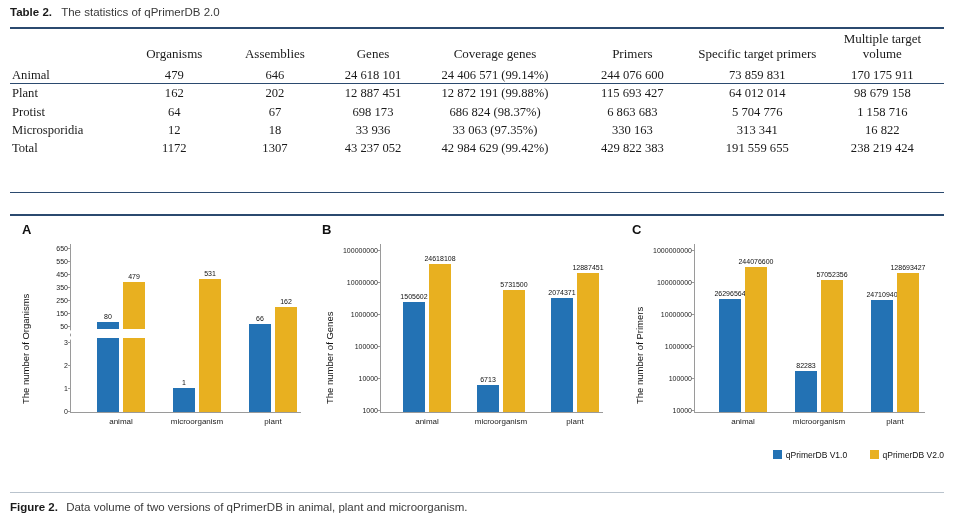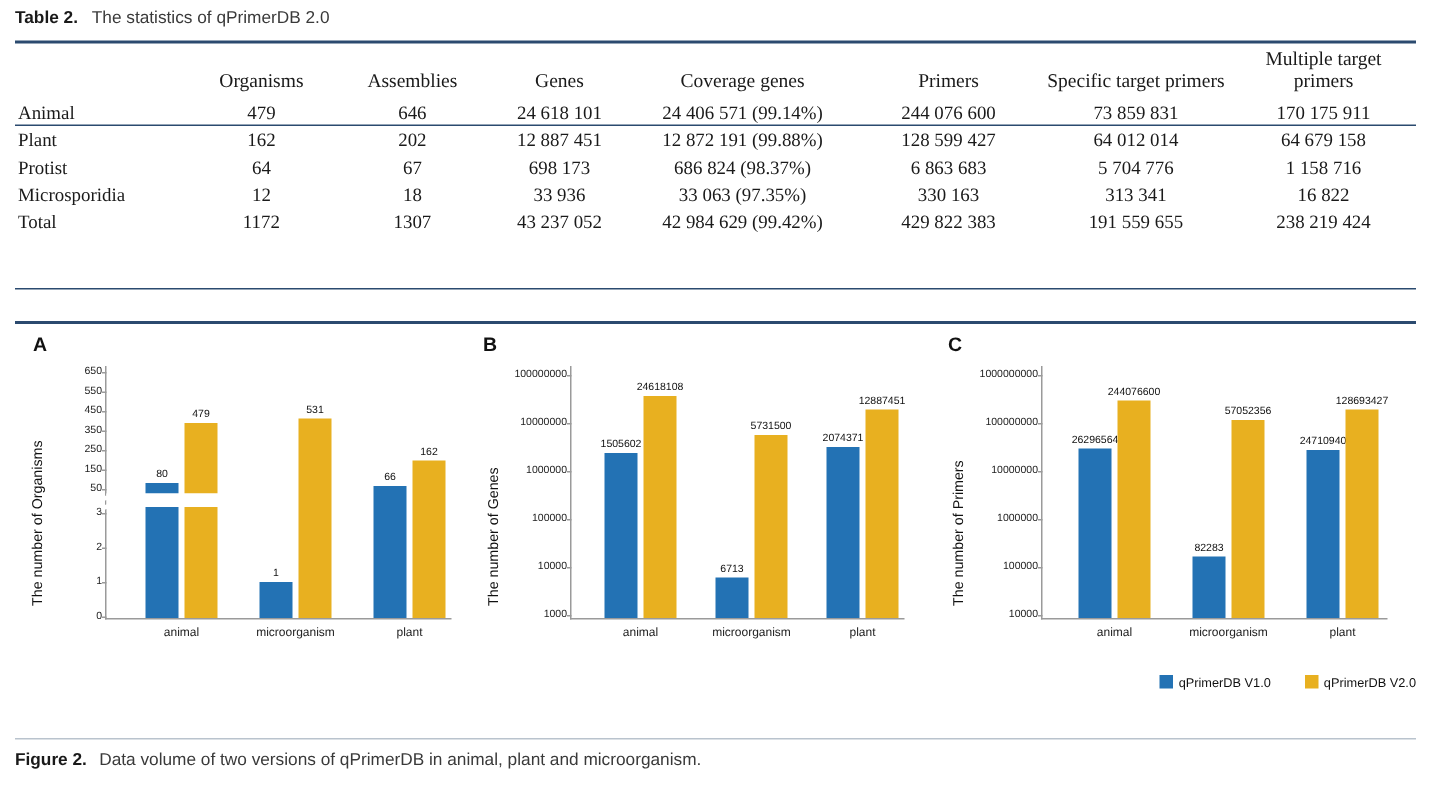--- a/index.html
+++ b/index.html
@@ -229,43 +229,43 @@
   <table class="stats">
     <thead>
       <tr>
         <th class="rowname col-name"></th>
         <th class="col-org">Organisms</th>
         <th class="col-asm">Assemblies</th>
         <th class="col-genes">Genes</th>
         <th class="col-cov">Coverage genes</th>
         <th class="col-prim">Primers</th>
         <th class="col-sp">Specific target primers</th>
-        <th class="col-mt">Multiple target primers</th>
+        <th class="col-mt">Multiple target volume</th>
       </tr>
     </thead>
     <tbody>
       <tr>
         <td class="rowname">Animal</td>
         <td>479</td>
         <td>646</td>
         <td>24 618 101</td>
         <td>24 406 571 (99.14%)</td>
         <td>244 076 600</td>
         <td>73 859 831</td>
         <td>170 175 911</td>
       </tr>
       <tr>
         <td class="rowname">Plant</td>
         <td>162</td>
         <td>202</td>
         <td>12 887 451</td>
         <td>12 872 191 (99.88%)</td>
-        <td>128 599 427</td>
+        <td>115 693 427</td>
         <td>64 012 014</td>
-        <td>64 679 158</td>
+        <td>98 679 158</td>
       </tr>
       <tr>
         <td class="rowname">Protist</td>
         <td>64</td>
         <td>67</td>
         <td>698 173</td>
         <td>686 824 (98.37%)</td>
         <td>6 863 683</td>
         <td>5 704 776</td>
         <td>1 158 716</td>

